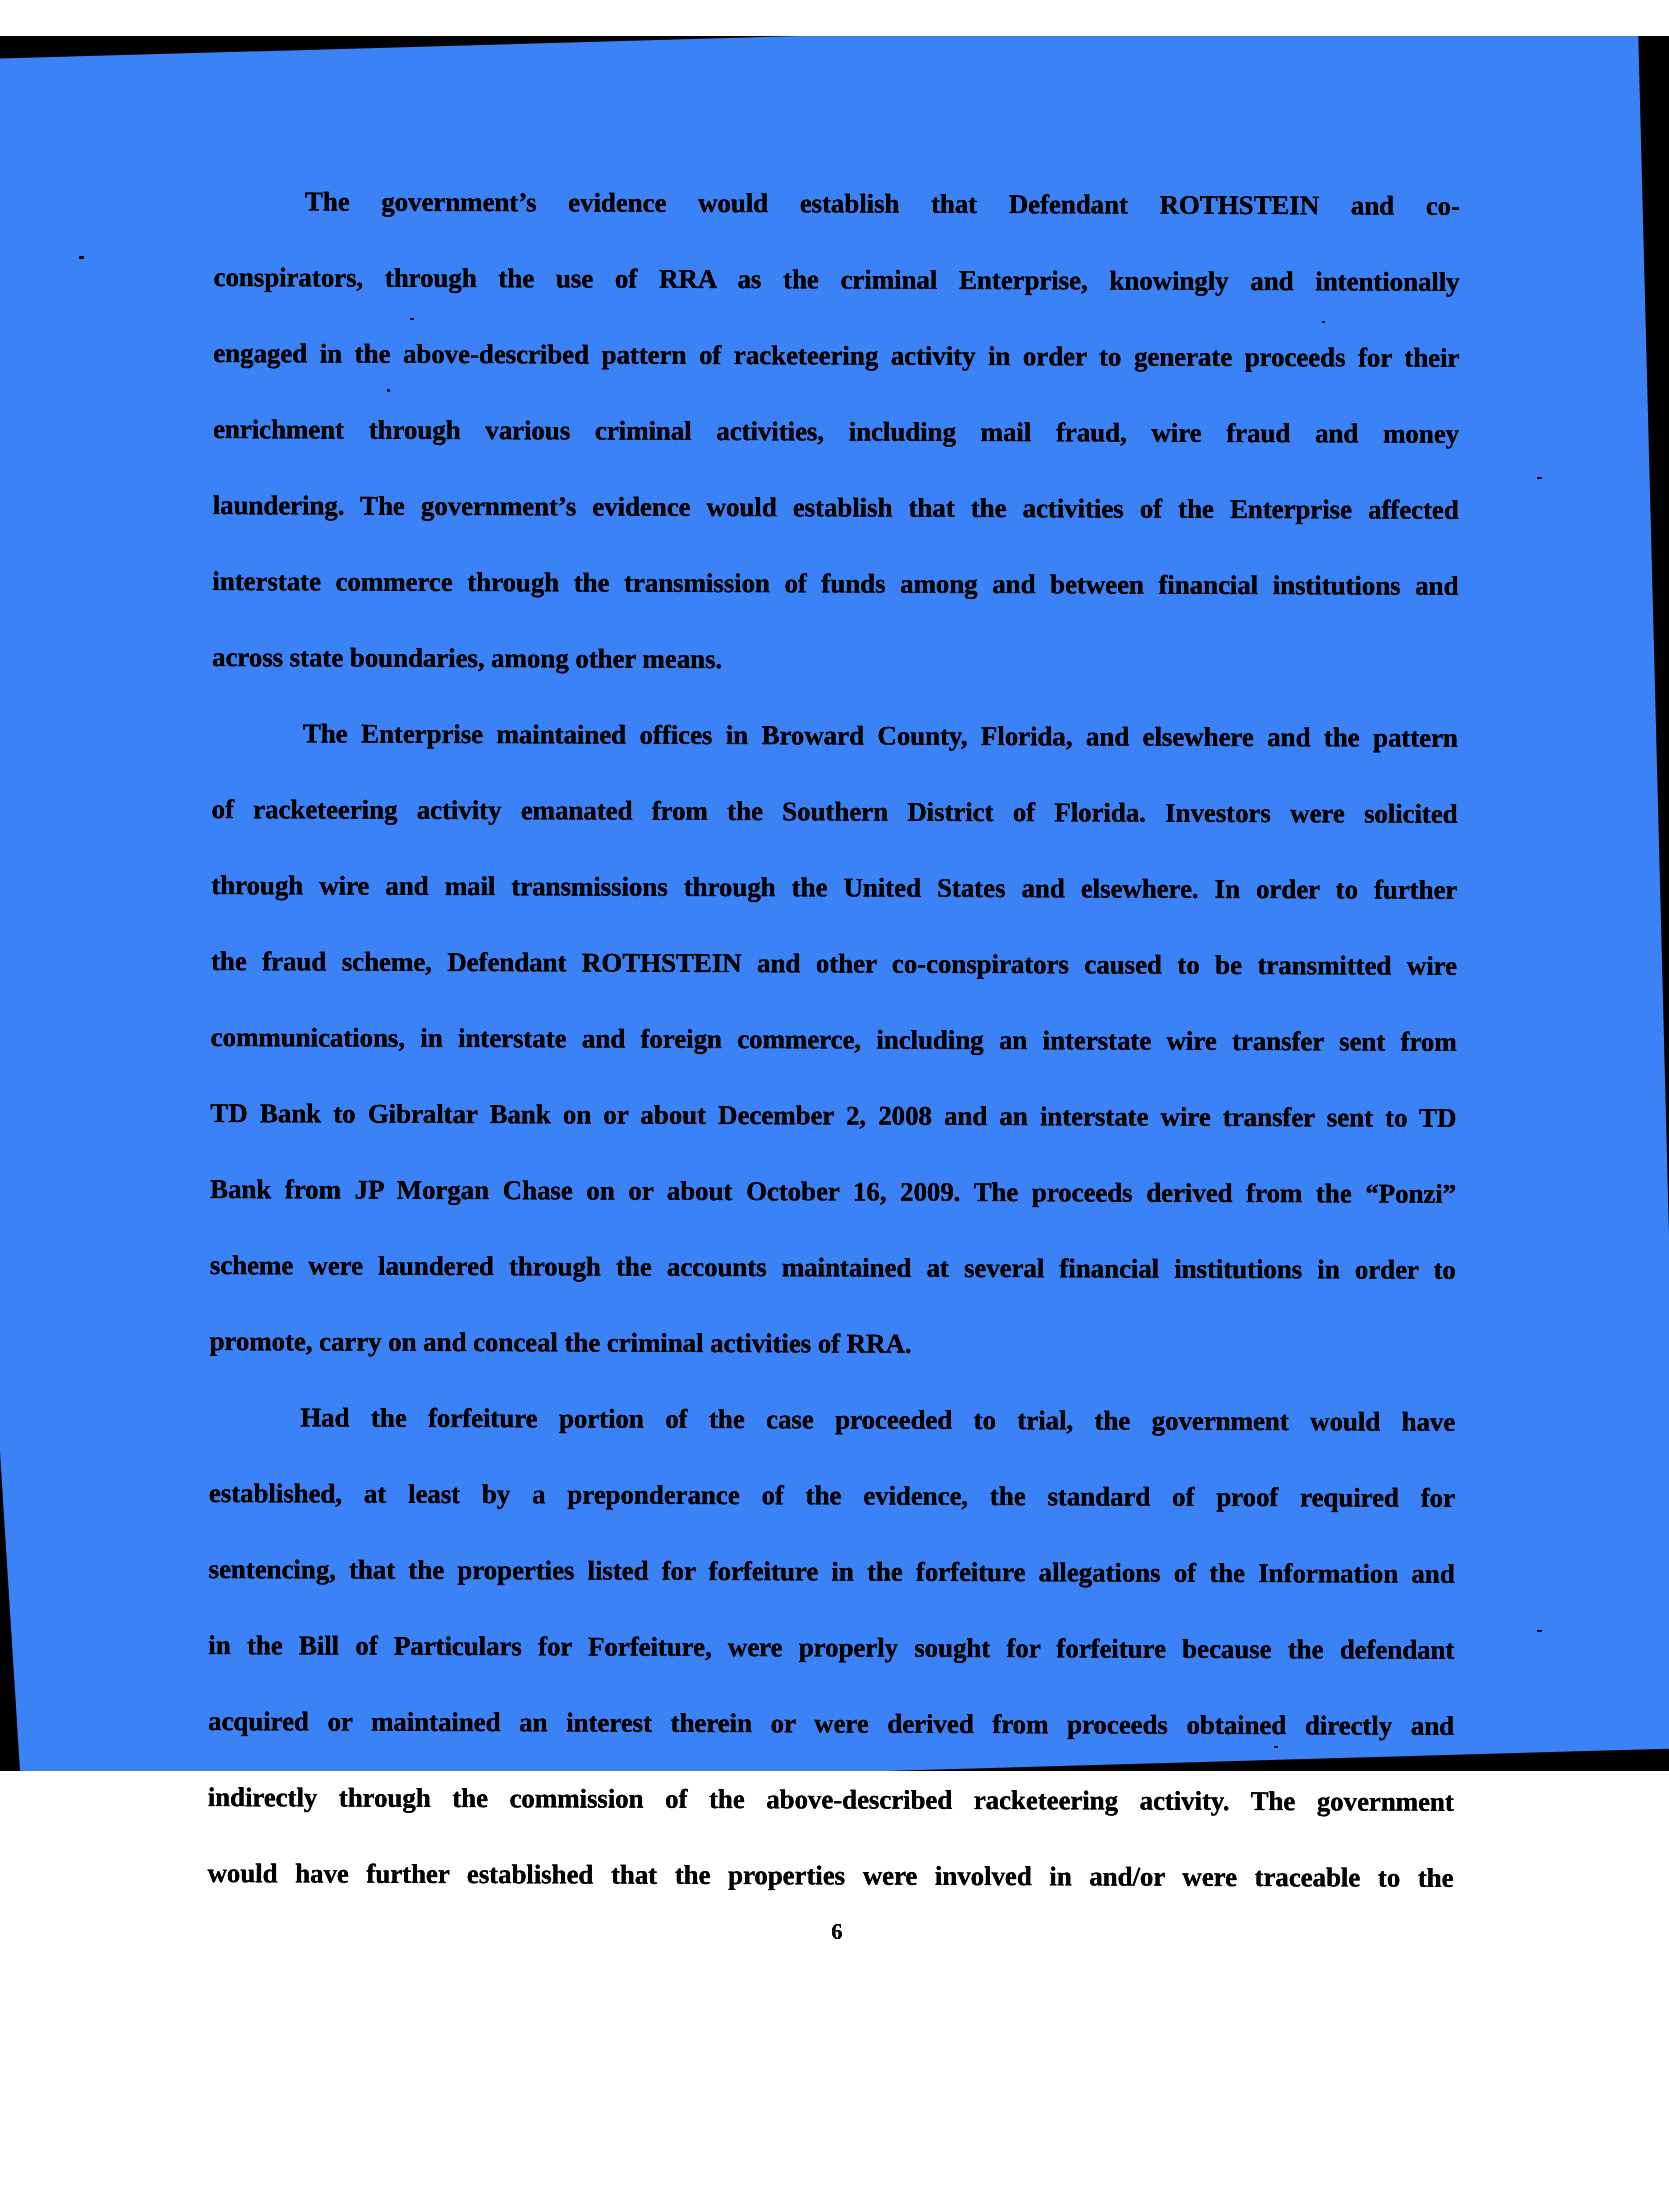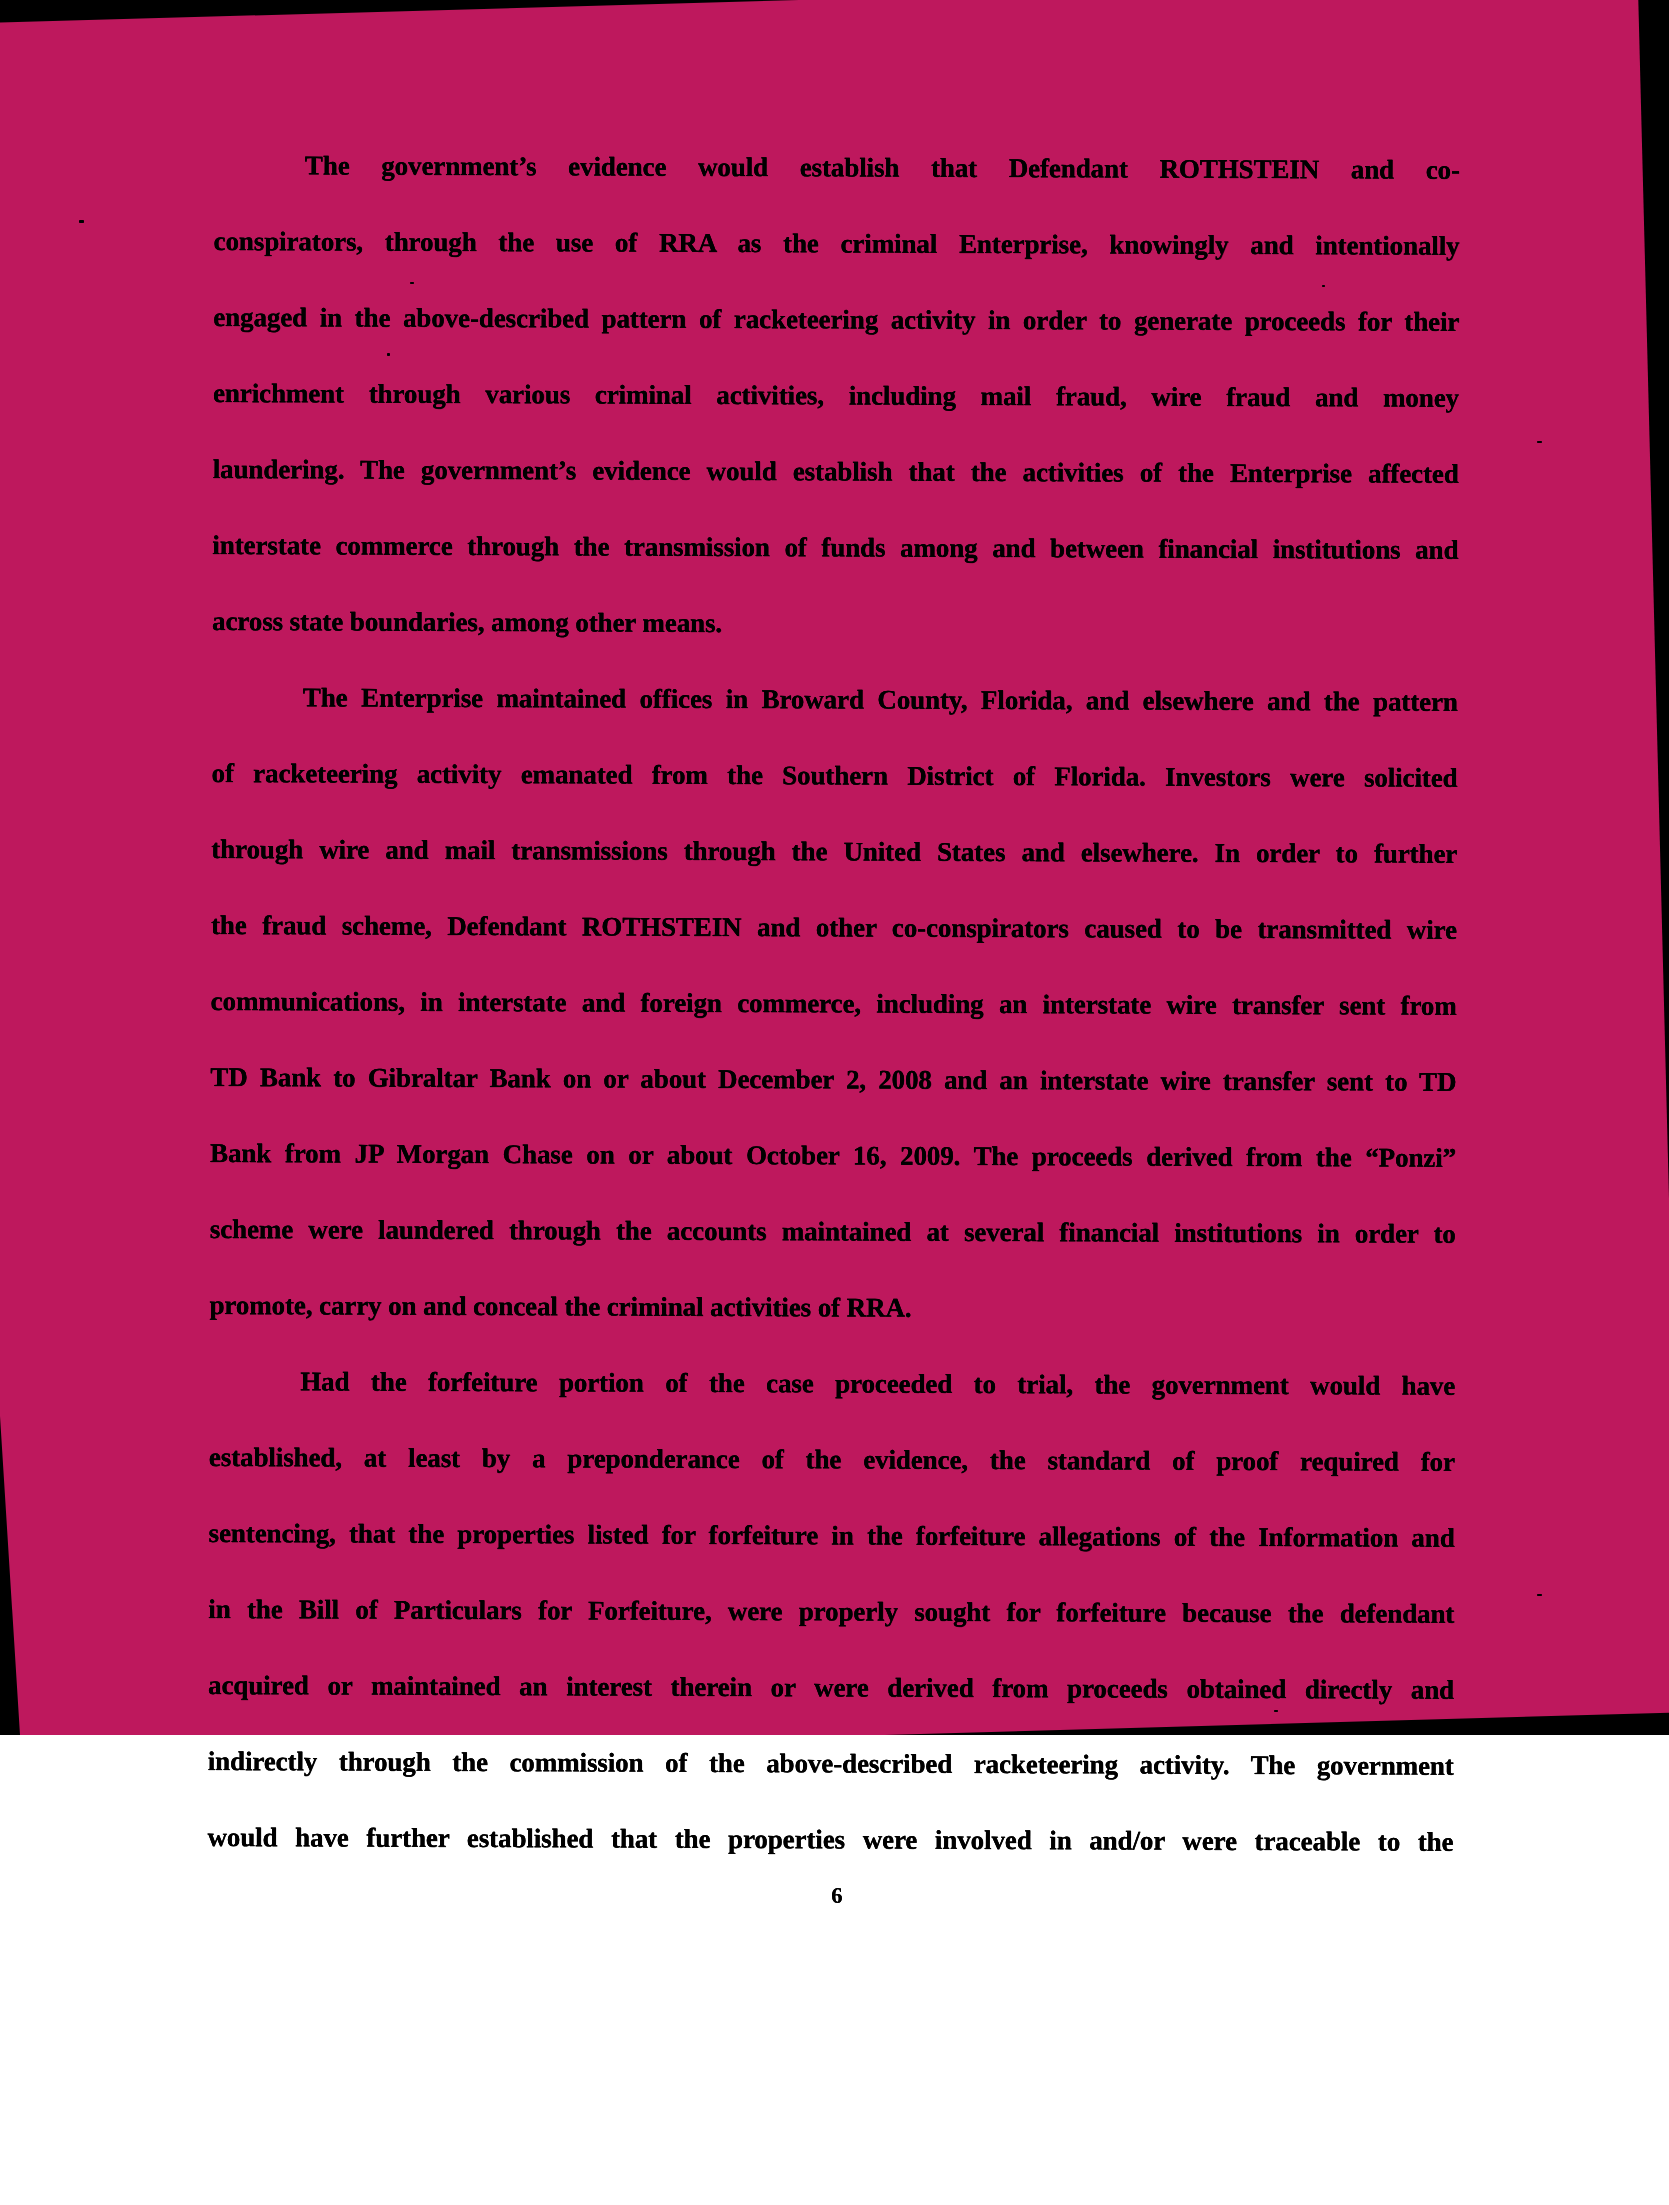--- a/index.html
+++ b/index.html
@@ -7,21 +7,22 @@
     padding: 0;
     width: 1670px;
     height: 2205px;
     background: #ffffff;
     overflow: hidden;
   }
   .page {
     position: relative;
     width: 1670px;
     height: 1735px;
-    background: #be185d;
+    background: #3b82f6;
+    margin-top: 36px;
   }
   
   .edge {
     position: absolute;
     background: #000000;
   }
   .edge-top {
     left: 0; top: 0; width: 945px; height: 27px;
     clip-path: polygon(0 0, 799px 0, 0 22.6px);
   }

